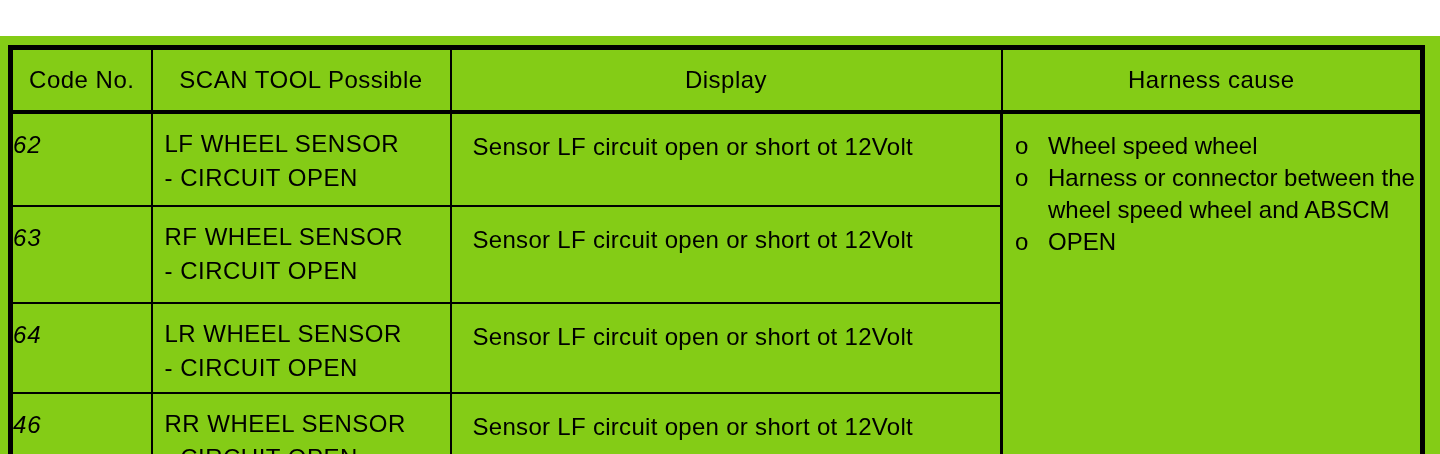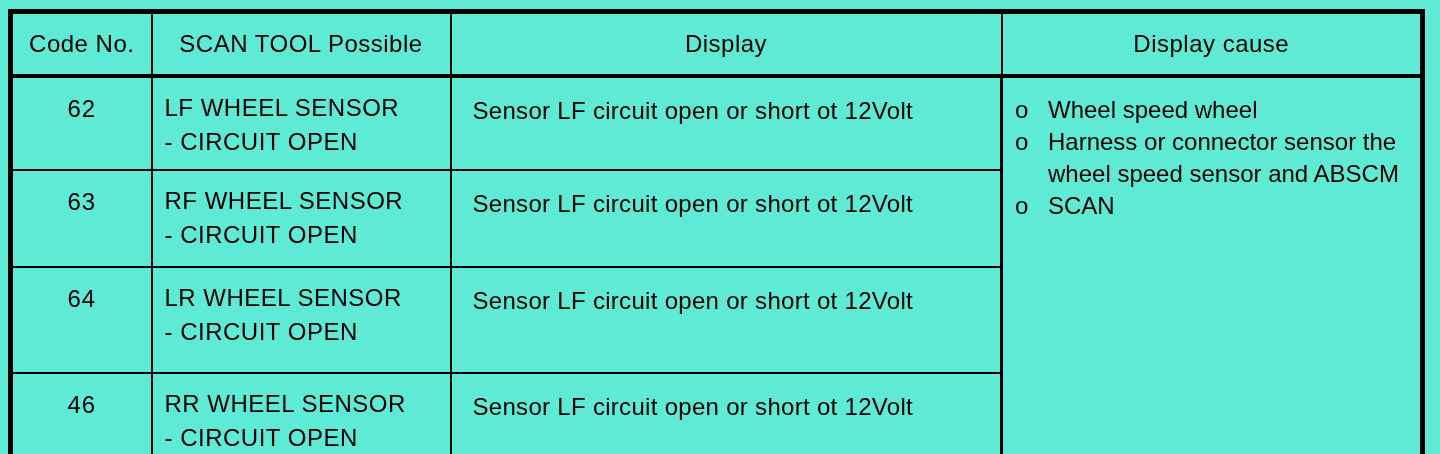--- a/index.html
+++ b/index.html
@@ -11,21 +11,22 @@
     width: 1440px;
     height: 454px;
     position: relative;
     font-family: "Liberation Sans", sans-serif;
     color: #000000;
     -webkit-font-smoothing: none;
   }
   .scan-page {
     position: absolute;
     inset: 0;
-    background: #5eead4;
+    background: #84cc16;
+    margin-top: 36px;
   }
   table.dtc-table {
     position: absolute;
     left: 8px;
     top: 9px;
     width: 1412px;
     height: 434px;
     border-collapse: collapse;
     table-layout: fixed;
     border: 5px solid #000000;
@@ -47,27 +48,27 @@
   .dtc-table thead th {
     border-bottom: 4px solid #000000;
     height: 60px;
     font-weight: normal;
     text-align: center;
     vertical-align: middle;
     letter-spacing: 0.5px;
   }
   .dtc-table tbody tr.r1 { height: 94px; }
   .dtc-table tbody tr.r2 { height: 97px; }
-  .dtc-table tbody tr.r3 { height: 106px; }
+  .dtc-table tbody tr.r3 { height: 90px; }
 
   td.code-cell {
-    text-align: center;
     vertical-align: top;
     padding-top: 17px;
     letter-spacing: 1px;
+    font-style: italic;
   }
   td.display-cell {
     vertical-align: top;
     padding: 13px 4px 7px 12px;
     white-space: pre-line;
     line-height: 34px;
     letter-spacing: 0.5px;
   }
   td.symptom-cell {
     vertical-align: top;
@@ -102,41 +103,41 @@
       <col class="c1">
       <col class="c2">
       <col class="c3">
       <col class="c4">
     </colgroup>
     <thead>
       <tr>
         <th>Code No.</th>
         <th>SCAN TOOL Possible</th>
         <th>Display</th>
-        <th>Display cause</th>
+        <th>Harness cause</th>
       </tr>
     </thead>
     <tbody>
       <tr class="r1">
         <td class="code-cell">62</td>
         <td class="display-cell">LF WHEEL SENSOR
 - CIRCUIT OPEN</td>
         <td class="symptom-cell">Sensor LF circuit open or short ot 12Volt</td>
         <td class="cause-cell" rowspan="4">
           <div class="cause-item">
             <span class="cause-marker">o</span>
             <span class="cause-text">Wheel speed wheel</span>
           </div>
           <div class="cause-item">
             <span class="cause-marker">o</span>
-            <span class="cause-text">Harness or connector sensor the wheel speed sensor and ABSCM</span>
+            <span class="cause-text">Harness or connector between the wheel speed wheel and ABSCM</span>
           </div>
           <div class="cause-item">
             <span class="cause-marker">o</span>
-            <span class="cause-text">SCAN</span>
+            <span class="cause-text">OPEN</span>
           </div>
         </td>
       </tr>
       <tr class="r2">
         <td class="code-cell">63</td>
         <td class="display-cell">RF WHEEL SENSOR
 - CIRCUIT OPEN</td>
         <td class="symptom-cell">Sensor LF circuit open or short ot 12Volt</td>
       </tr>
       <tr class="r3">

